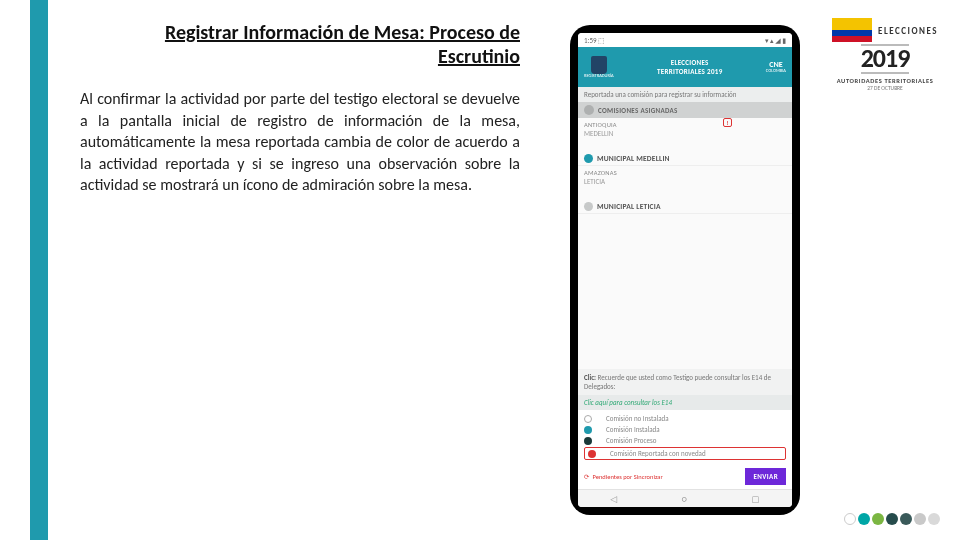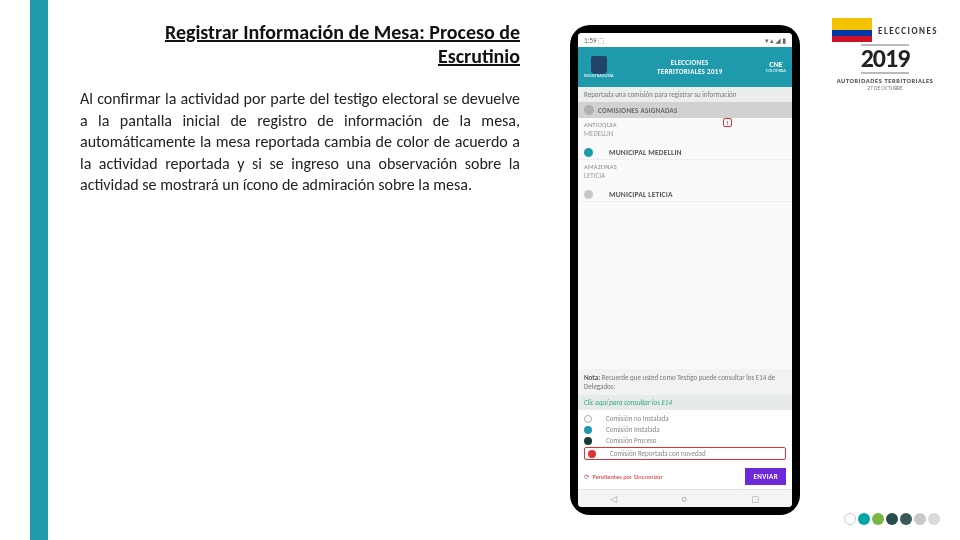--- a/index.html
+++ b/index.html
@@ -21,21 +21,21 @@
   .shield { width:16px; height:18px; background:#246; border-radius:2px 2px 4px 4px; }
   .cne { font-size:8px; font-weight:700; }
 
   .subhead { background:#eceeee; padding:3px 6px; font-size:7px; color:#777; }
   .comheader { background:#d0d2d2; padding:3px 6px; font-size:7px; color:#666; display:flex; align-items:center; gap:4px; font-weight:700; letter-spacing:0.3px; }
   .comheader .person-icon { width:10px; height:10px; border-radius:50%; background:#aeb0b0; position:relative; }
   .list { flex:0 0 auto; }
   .item { padding:3px 6px 2px 6px; border-bottom:1px solid #eee; }
   .item .region { font-size:6.5px; color:#888; letter-spacing:0.2px; }
   .item .city { font-size:7px; color:#999; }
-  .item .muni-row { display:flex; align-items:center; gap:16px; margin-top:10px; }
+  .item .muni-row { display:flex; align-items:center; gap:4px; margin-top:16px; }
   .dot { width:9px; height:9px; border-radius:50%; flex:0 0 auto; }
   .dot.teal { background:#1f9aad; }
   .dot.grey { background:#c7c9c9; }
   .muni { font-size:7.5px; color:#555; font-weight:700; letter-spacing:0.2px; }
   .alert { position:absolute; right:60px; top:0; width:9px; height:9px; border:1px solid #d33; border-radius:2px; display:flex; align-items:center; justify-content:center; font-size:6px; color:#d33; font-weight:700; }
   .item1 { position:relative; }
 
   .spacer { flex:1 1 auto; }
 
   .note-box { padding:4px 6px; font-size:7px; color:#777; background:#f1f2f2; }
@@ -131,21 +131,21 @@
         <div class="muni-row">
           <span class="dot grey"></span>
           <span class="muni">MUNICIPAL LETICIA</span>
         </div>
       </div>
     </div>
 
     <div class="spacer"></div>
 
     <div class="note-box">
-      <b>Nota:</b>
+      <b>Clic:</b>
       <span>Recuerde que usted como Testigo puede consultar los E14 de Delegados:</span>
     </div>
     <div class="link-box">Clic aquí para consultar los E14</div>
 
     <div class="legend">
       <div class="lg">
           <span class="ldot white"></span>
           <span>Comisión no Instalada</span>
         </div>
       <div class="lg">

